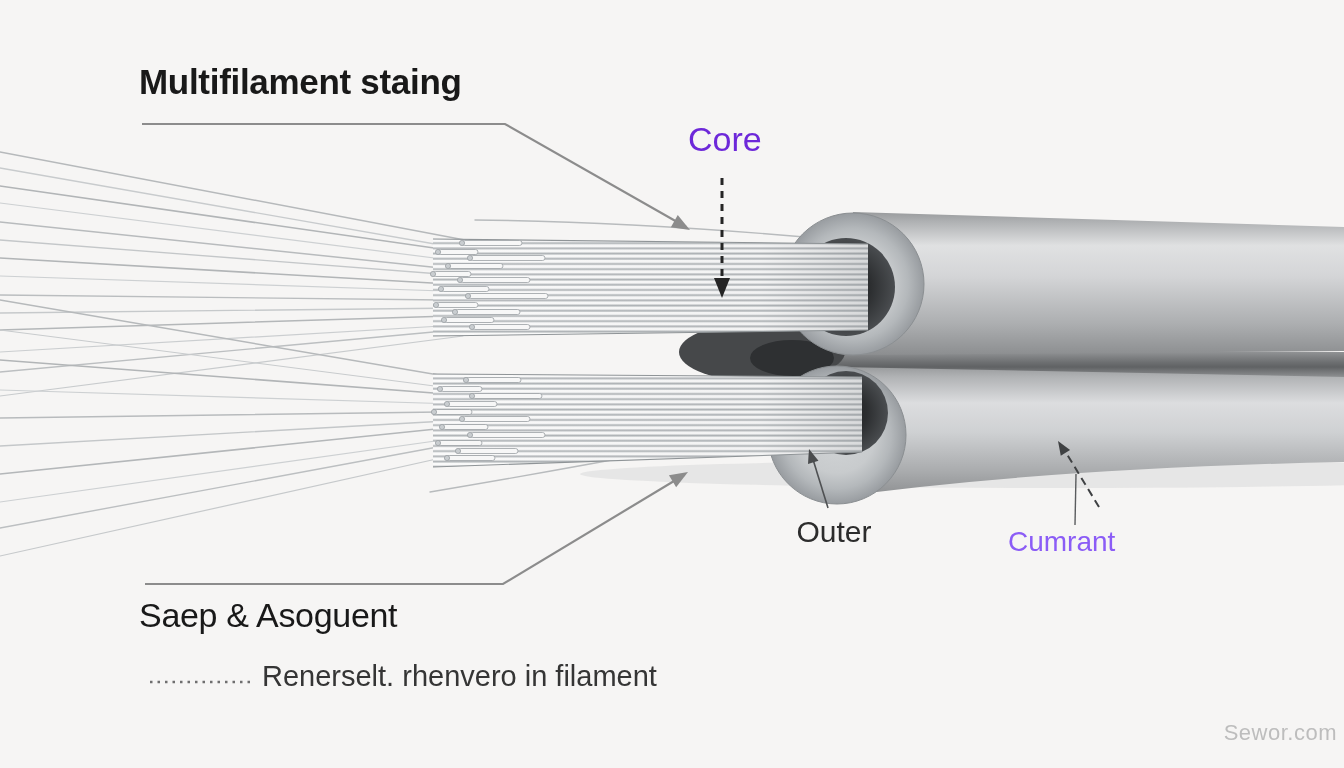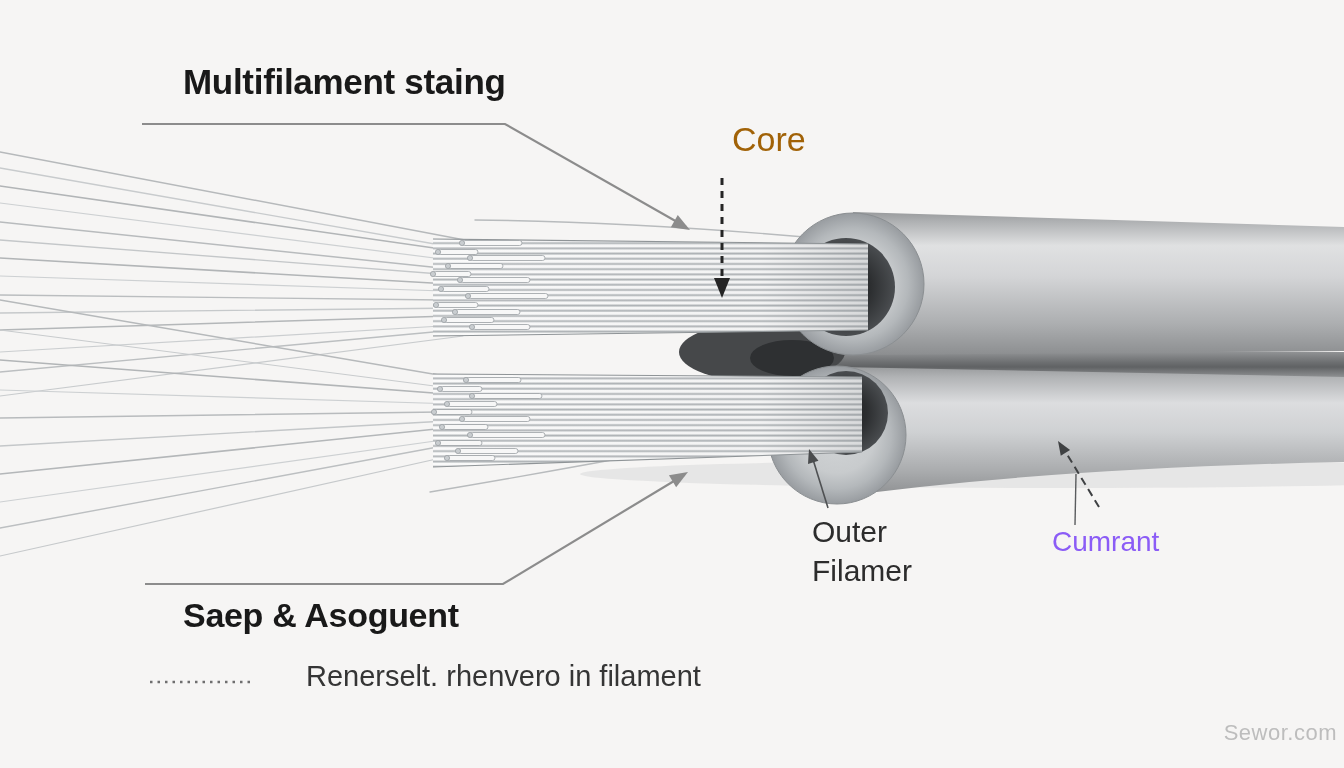--- a/index.html
+++ b/index.html
@@ -2,26 +2,26 @@
 <html><head>
 <meta charset="utf-8">
 <style>
   html,body{margin:0;padding:0;background:#e9e9e9;}
   .stage{
     position:relative;width:1344px;height:768px;overflow:hidden;
     background:#f6f5f4;
     font-family:"Liberation Sans", sans-serif;
   }
   .stage svg{position:absolute;left:0;top:0;}
-  .lbl{position:absolute;white-space:nowrap;margin-left:44px;}
+  .lbl{position:absolute;white-space:nowrap;}
   .lbl-title{left:139px;top:62px;font-size:35px;font-weight:700;color:#191919;letter-spacing:-0.3px;}
-  .lbl-core{left:688px;top:120px;font-size:34px;font-weight:400;color:#a16207;}
-  .lbl-outer{left:768px;top:512px;width:132px;text-align:left;font-size:30px;line-height:39px;color:#2c2c2c;white-space:normal;}
+  .lbl-core{left:688px;top:120px;font-size:34px;font-weight:400;color:#6d28d9;}
+  .lbl-outer{left:768px;top:512px;width:132px;text-align:center;font-size:30px;line-height:39px;color:#2c2c2c;white-space:normal;}
   .lbl-current{left:1008px;top:526px;font-size:28px;color:#8b5cf6;}
-  .lbl-saep{left:139px;top:596px;font-size:34px;font-weight:700;color:#191919;letter-spacing:-0.3px;}
+  .lbl-saep{left:139px;top:596px;font-size:34px;font-weight:400;color:#191919;letter-spacing:-0.3px;}
   .lbl-caption{left:262px;top:660px;font-size:29px;color:#353535;}
   .lbl-watermark{right:7px;top:720px;font-size:22px;color:#bdbdbd;letter-spacing:0.5px;}
 </style>
 </head>
 <body>
 
 <div class="stage">
 
   <svg width="1344" height="768" viewBox="0 0 1344 768">
     <defs>
@@ -203,20 +203,19 @@
       <polygon points="0,0 -14,5.5 -14,-5.5" fill="#3f4143" transform="translate(1058,441) rotate(-122)"></polygon>
 
       <line x1="150" y1="682" x2="253" y2="682" stroke="#6f6f6f" stroke-width="2.4" stroke-dasharray="2.5 5"></line>
     </g>
   </svg>
 
   <div class="lbl lbl-title">Multifilament staing</div>
   <div class="lbl lbl-core">Core</div>
   <div class="lbl lbl-outer">
     <div>Outer</div>
-    <div>Filamer</div>
   </div>
   <div class="lbl lbl-current">Cumrant</div>
   <div class="lbl lbl-saep">Saep &amp; Asoguent</div>
   <div class="lbl lbl-caption">Renerselt. rhenvero in filament</div>
   <div class="lbl lbl-watermark">Sewor.com</div>
 
 </div>
 
 </body></html>

